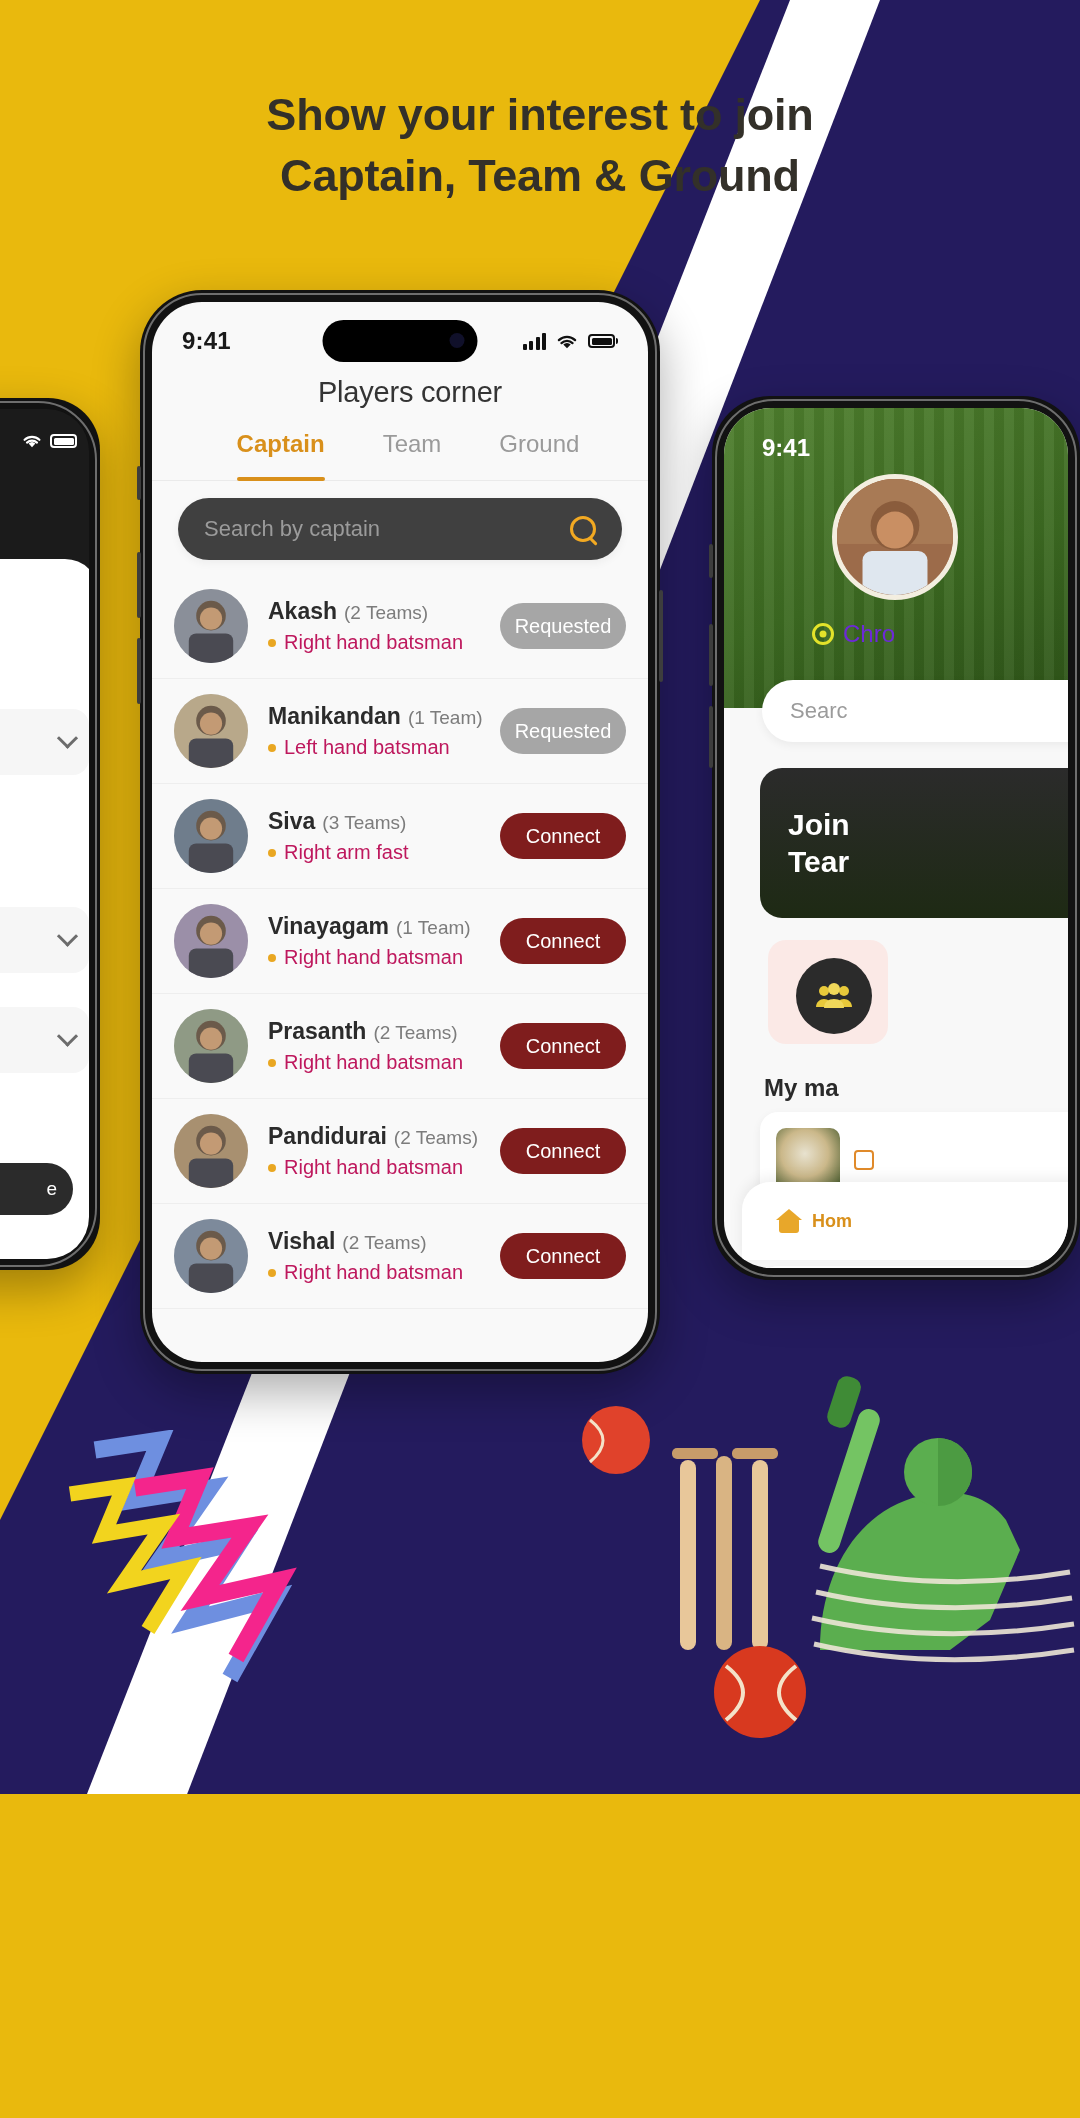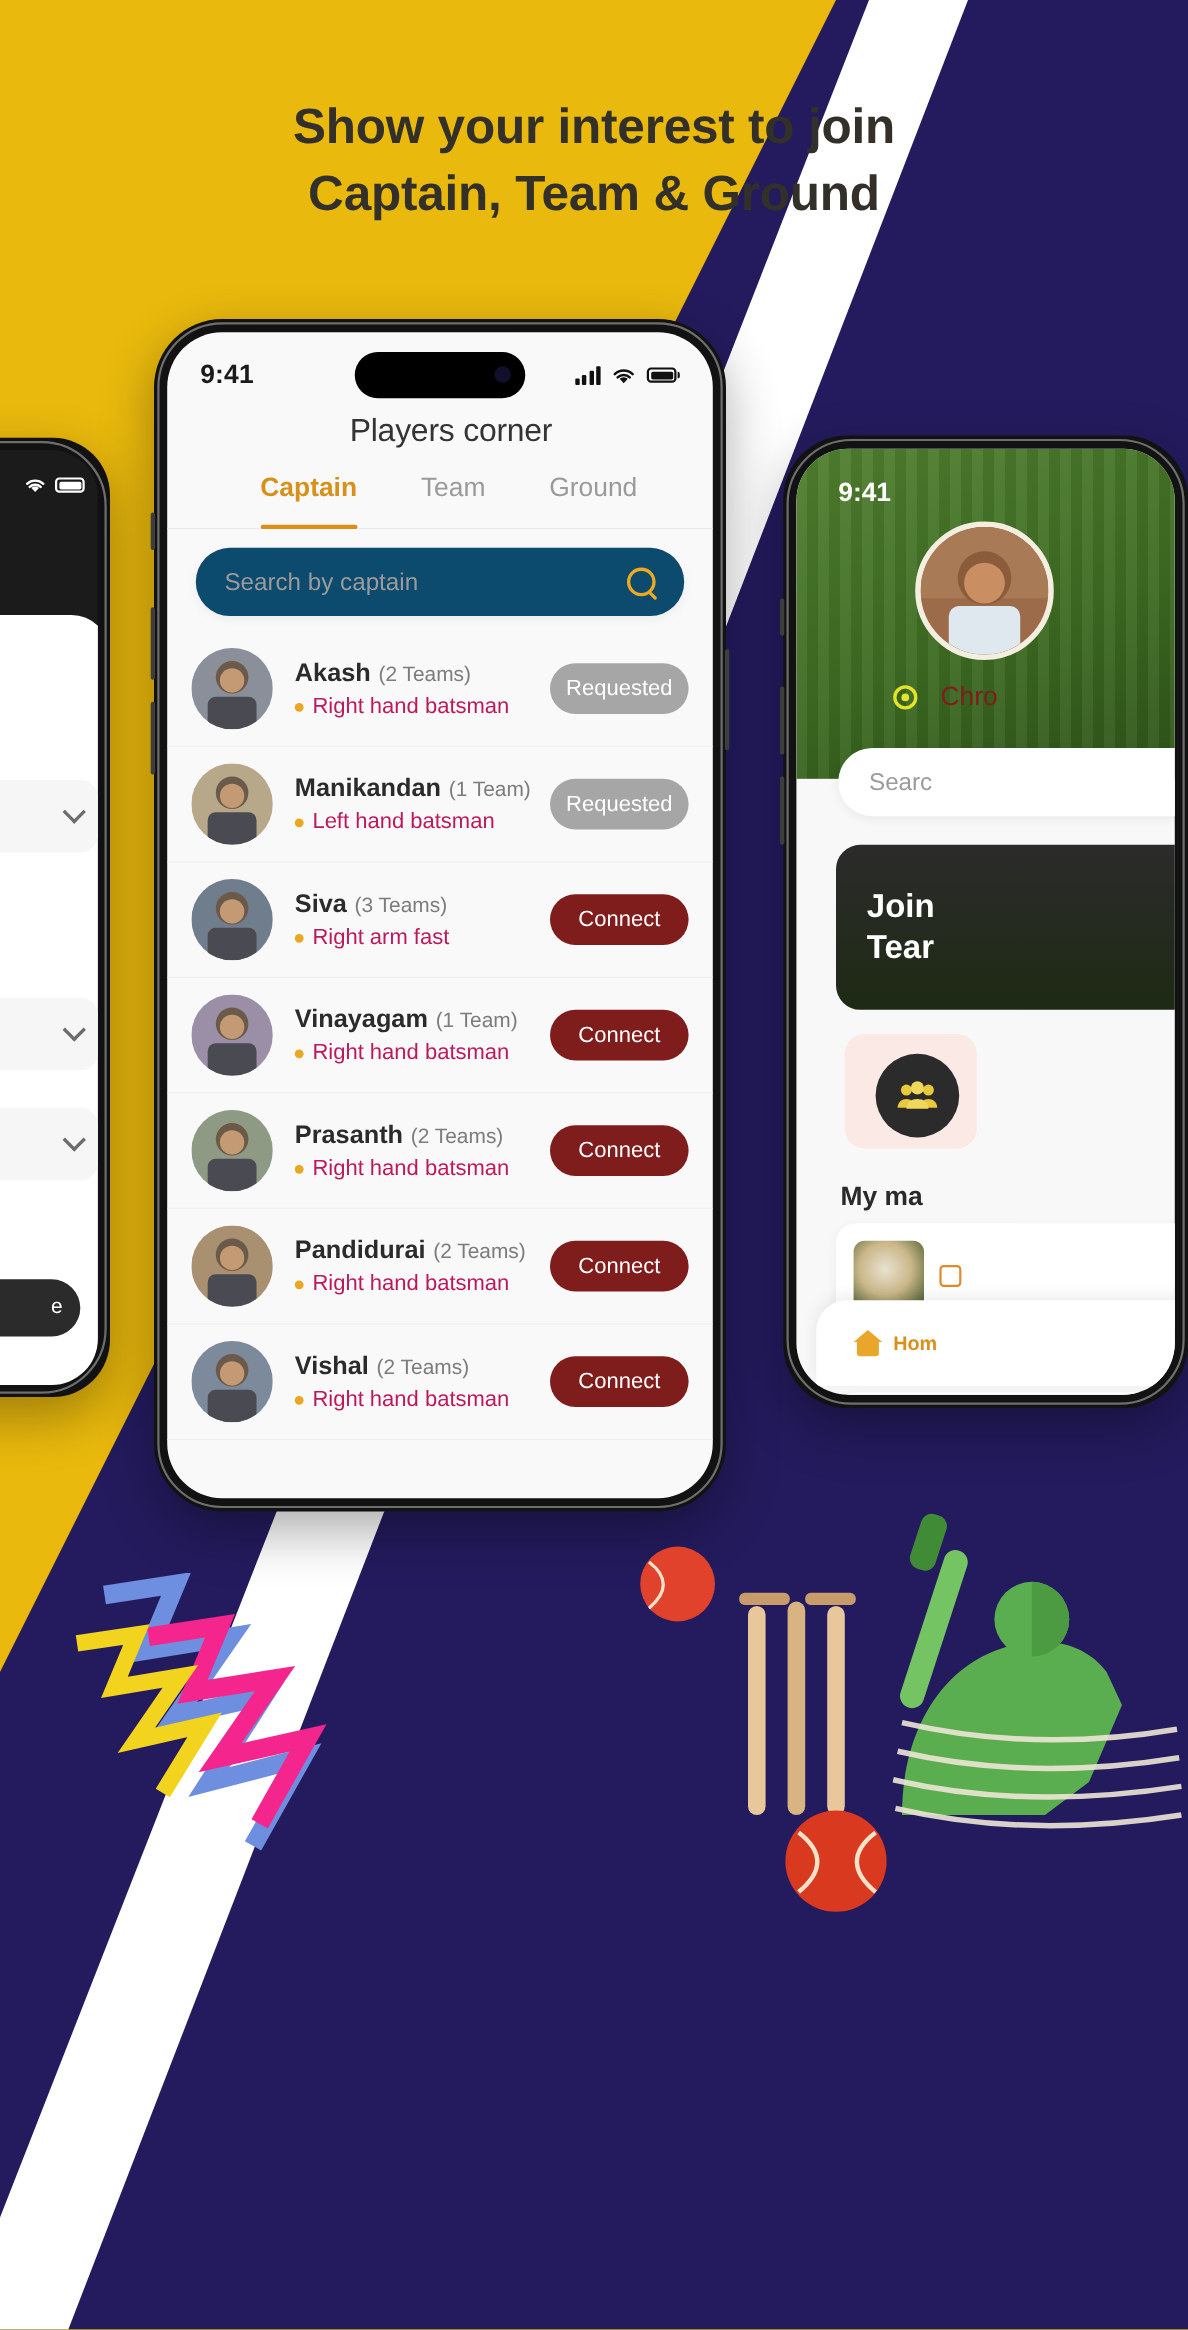--- a/index.html
+++ b/index.html
@@ -2,21 +2,21 @@
 <html><head>
 <meta charset="utf-8">
 <style>
   * { box-sizing: border-box; margin: 0; padding: 0; }
   html, body {
     width: 1080px; height: 2118px;
     font-family: "Liberation Sans", sans-serif;
     overflow: hidden;
     background: #E9B90D;
   }
-  #stage { position: relative; width: 1080px; height: 2118px; overflow: hidden; }
+  #stage { position: relative; width: 1080px; height: 1794px; overflow: hidden; }
 
   
   .bg-yellow {
     position: absolute; inset: 0;
     background: #E9B90D;
   }
   .bg-navy {
     position: absolute;
     left: 0; top: 0; width: 1080px; height: 2118px;
     background: #241B5E;
@@ -116,21 +116,21 @@
   }
   .tab { font-size: 24px; color: #9A9A9A; position: relative; padding-bottom: 10px; }
   .tab.active { color: #D9901B; font-weight: bold; }
   .tab.active::after {
     content: ""; position: absolute; left: 0; right: 0; bottom: -12.5px;
     height: 4px; background: #D9901B; border-radius: 3px;
   }
 
   .search {
     position: absolute; left: 26px; top: 196px; right: 26px; height: 62px;
-    background: #0c4a6e; border-radius: 34px;
+    background: #404040; border-radius: 34px;
     display: flex; align-items: center; padding: 0 26px;
     box-shadow: 0 3px 10px rgba(0,0,0,0.05);
     justify-content: flex-end;
   }
   .search input {
     flex: 1; border: 0; outline: 0; background: transparent;
     font-family: inherit; font-size: 22px; color: #9B9B9B;
   }
   .search input::placeholder { color: #9B9B9B; }
   .search .mag {
@@ -198,22 +198,22 @@
       repeating-linear-gradient(90deg, rgba(255,255,255,0.05) 0 10px, rgba(0,0,0,0.05) 10px 20px),
       linear-gradient(160deg, #4f7f2e 0%, #3d6b22 55%, #2e5418 100%);
   }
   .rp-time { position: absolute; left: 38px; top: 26px; font-size: 24px; font-weight: bold; color: #fff; }
   .rp-ava {
     position: absolute; left: 108px; top: 66px; width: 126px; height: 126px;
     border-radius: 50%; border: 5px solid #f3eee0; overflow: hidden; background: #b98d6a;
   }
   .rp-loc {
     position: absolute; left: 88px; top: 212px;
-    display: flex; align-items: center; gap: 21px;
-    color: #7f1d1d; font-size: 24px;
+    display: flex; align-items: center; gap: 9px;
+    color: #6d28d9; font-size: 24px;
   }
   .pin { width: 22px; height: 22px; border: 3px solid #E3E32A; border-radius: 50% 50% 50% 50%; position: relative; }
   .pin::after { content:""; position: absolute; left: 50%; top: 50%; transform: translate(-50%,-50%); width: 7px; height: 7px; background: #E3E32A; border-radius: 50%; }
   .rp-search {
     position: absolute; left: 38px; right: -40px; top: 272px; height: 62px;
     background: #FFF; border-radius: 34px; display: flex; align-items: center;
     padding-left: 28px; font-size: 22px; color: #9B9B9B;
     box-shadow: 0 3px 10px rgba(0,0,0,0.06);
   }
   .rp-banner {

